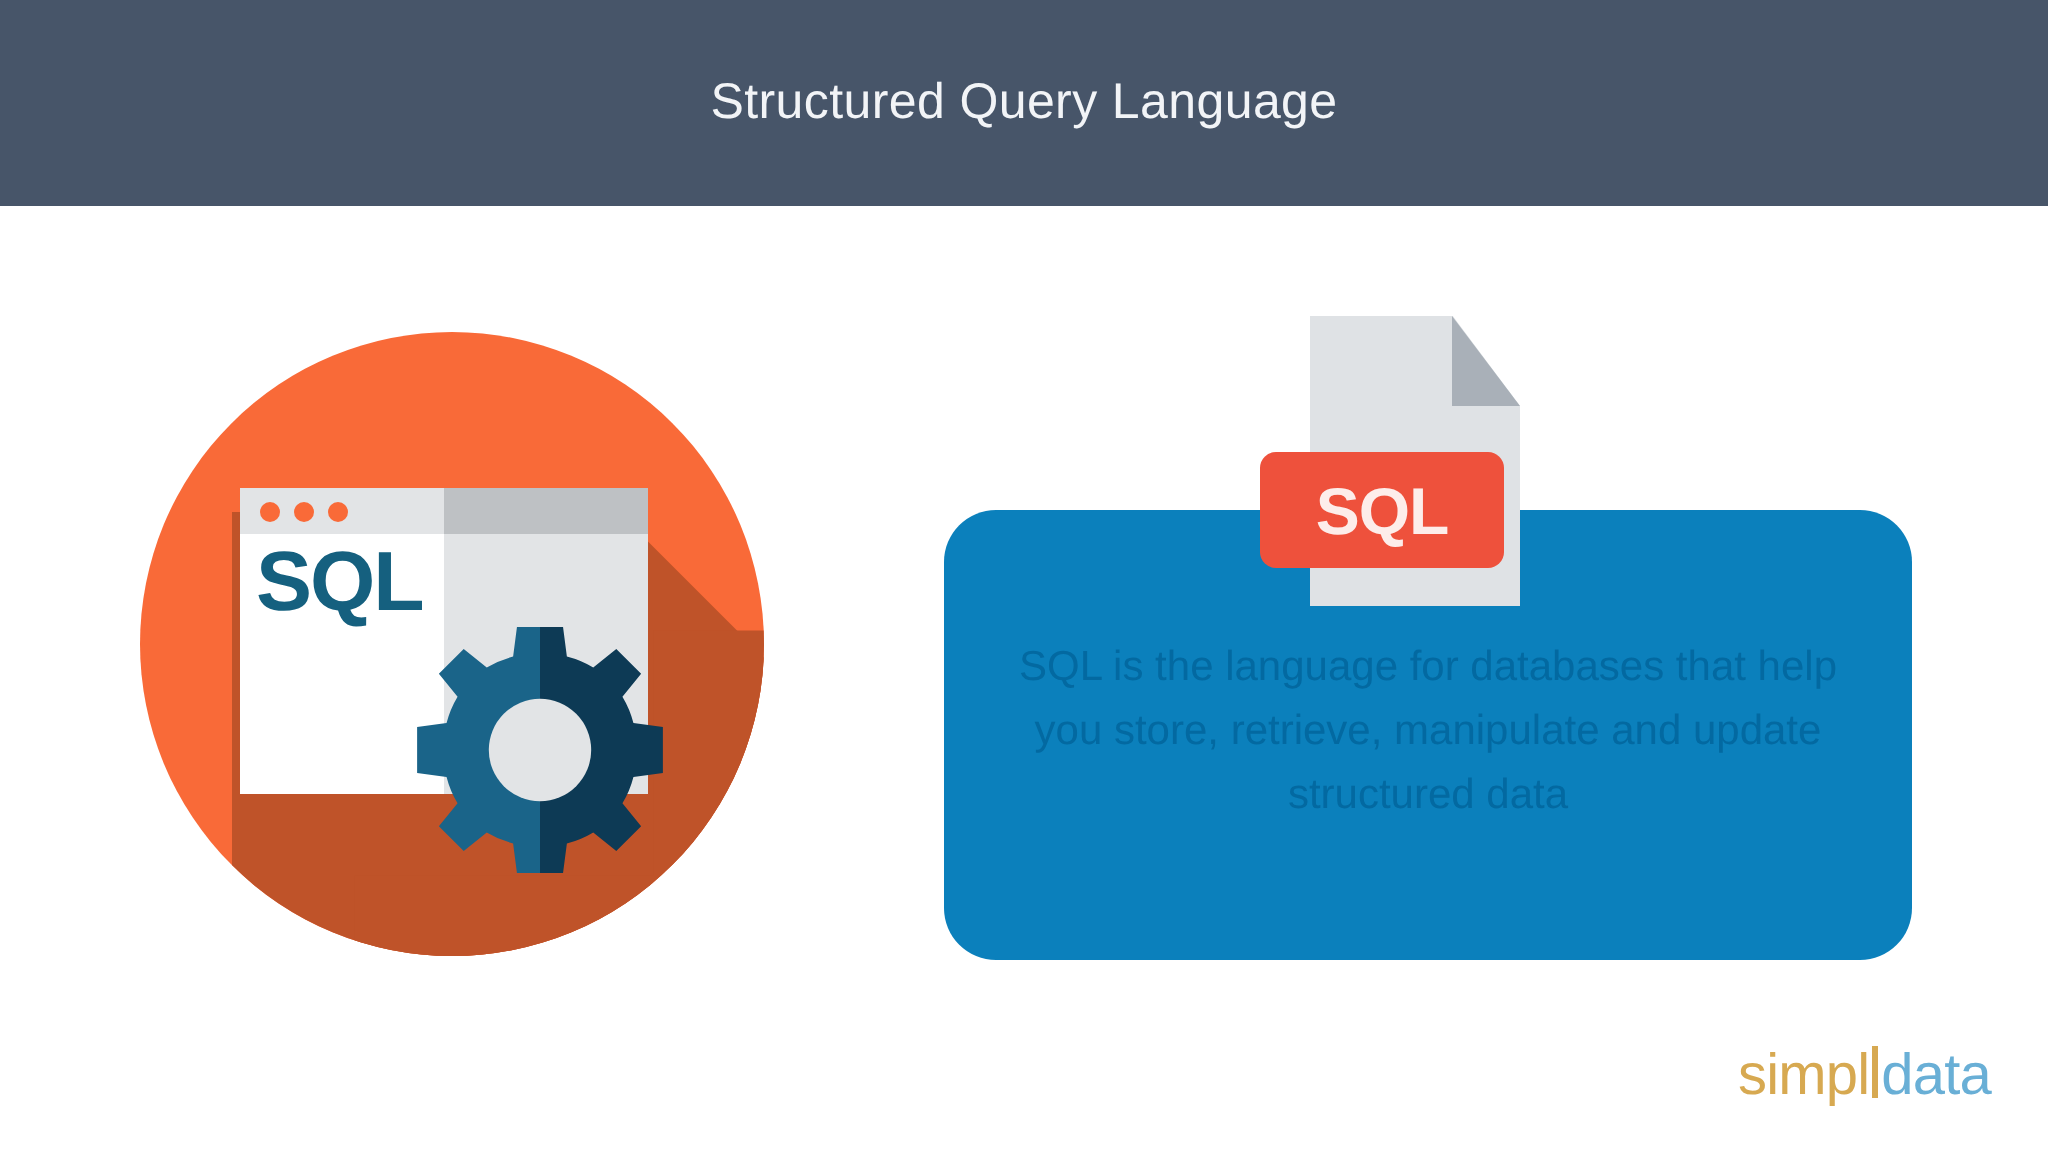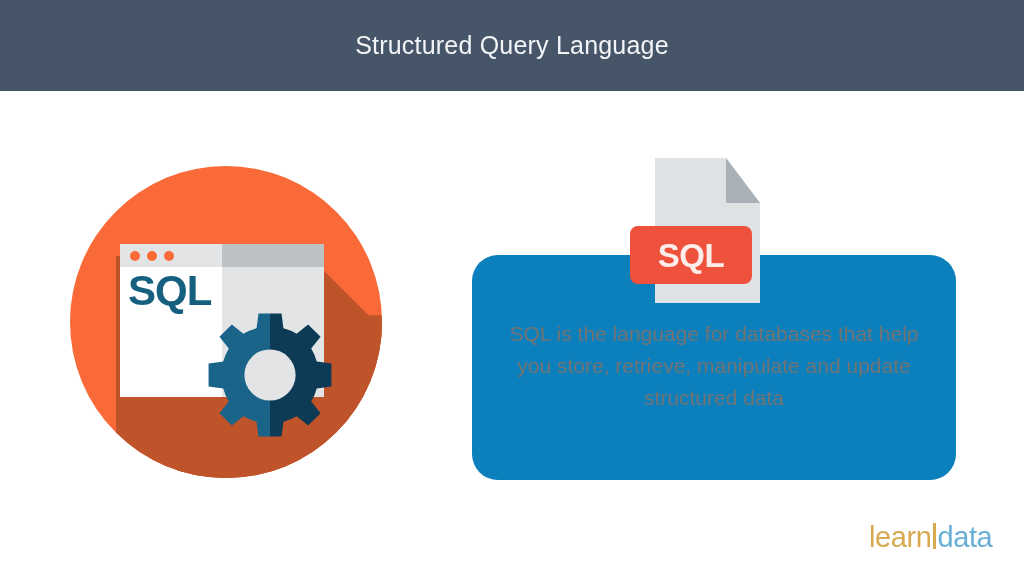--- a/index.html
+++ b/index.html
@@ -12,21 +12,21 @@
   }
   .slide {
     position:relative;
     width:1024px; height:576px;
     background:#ffffff;
   }
 
   
   .header {
     position:absolute; left:0; top:0;
-    width:1024px; height:91px;
+    width:1024px; height:103px;
     background:#475569;
     display:flex; align-items:center; justify-content:center;
   }
   .header-title {
     color:#f2f4f7;
     font-size:25px;
     font-weight:400;
     letter-spacing:.2px;
     white-space:nowrap;
   }
@@ -119,21 +119,21 @@
     left:472px; top:255px;
     width:484px; height:225px;
     background:#0B80BC;
     border-radius:26px;
   }
   .blue-text {
     position:absolute;
     left:492px; top:318px;
     width:444px;
     text-align:center;
-    color:#737373;
+    color:#0369a1;
     font-size:21px;
     line-height:32px;
     font-weight:400;
   }
 
   
   .file-icon {
     position:absolute;
     left:655px; top:158px;
     width:105px; height:145px;
@@ -267,18 +267,18 @@
   <div class="file-icon">
     <div class="file-body"></div>
     <div class="file-fold"></div>
     <div class="file-badge">
       <span class="file-badge-text">SQL</span>
     </div>
   </div>
 
 
   <div class="logo">
-    <span class="logo-simpl">learn</span>
+    <span class="logo-simpl">simpl</span>
     <span class="logo-bar"></span>
     <span class="logo-learn">data</span>
   </div>
 
 </div>
 
 </body></html>

